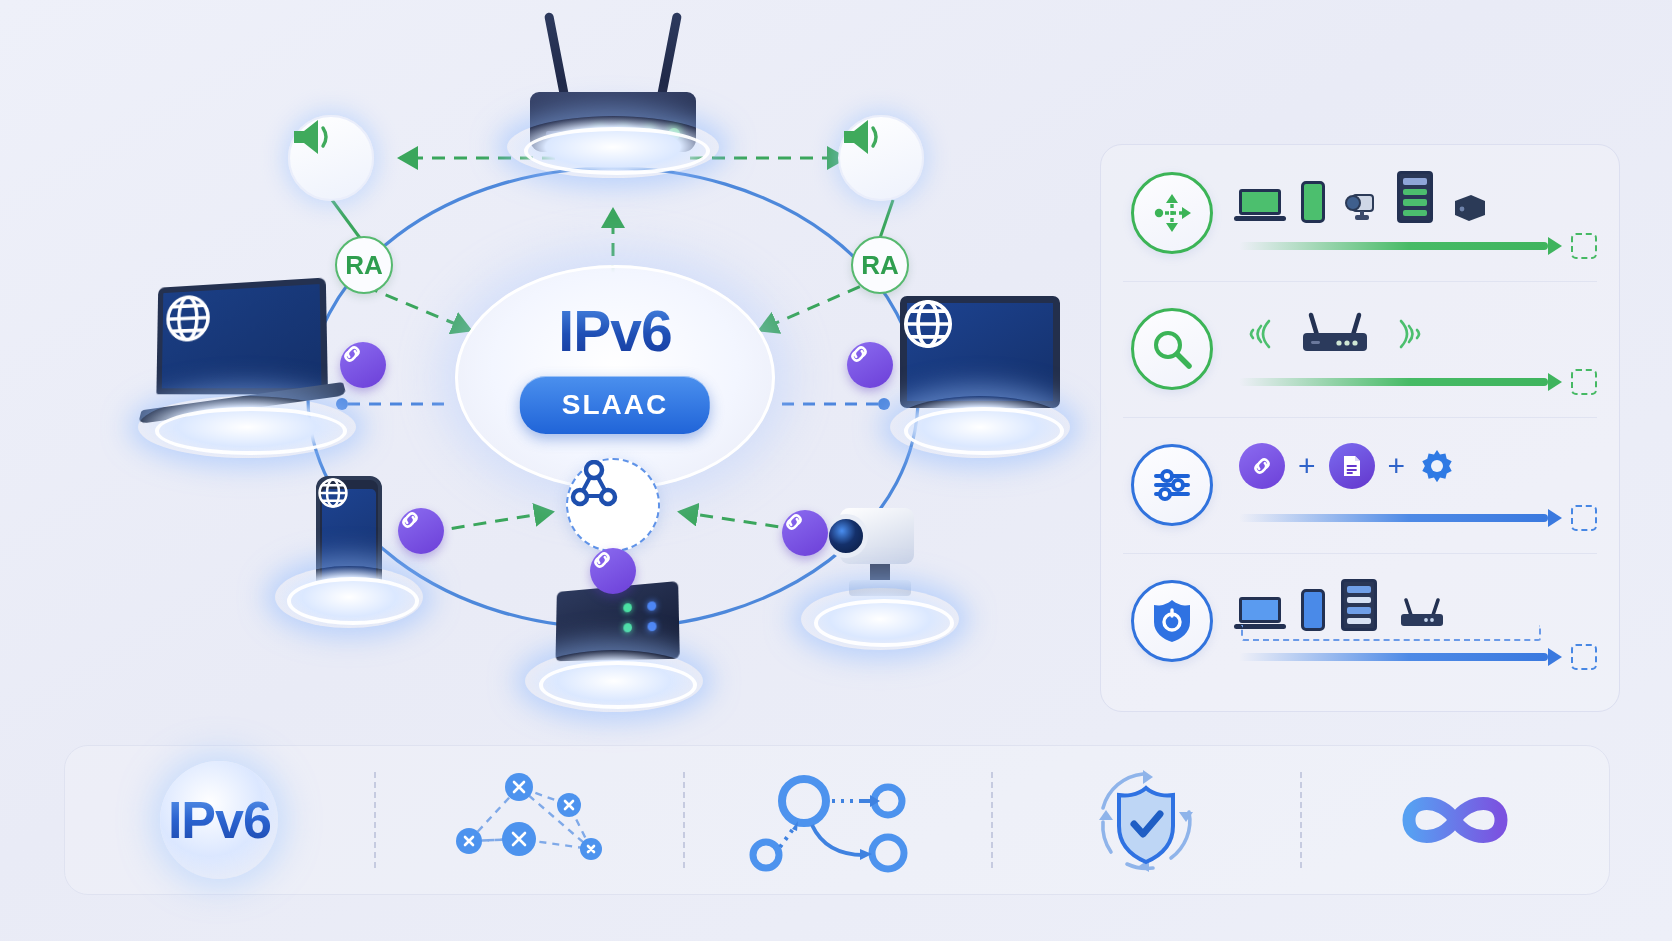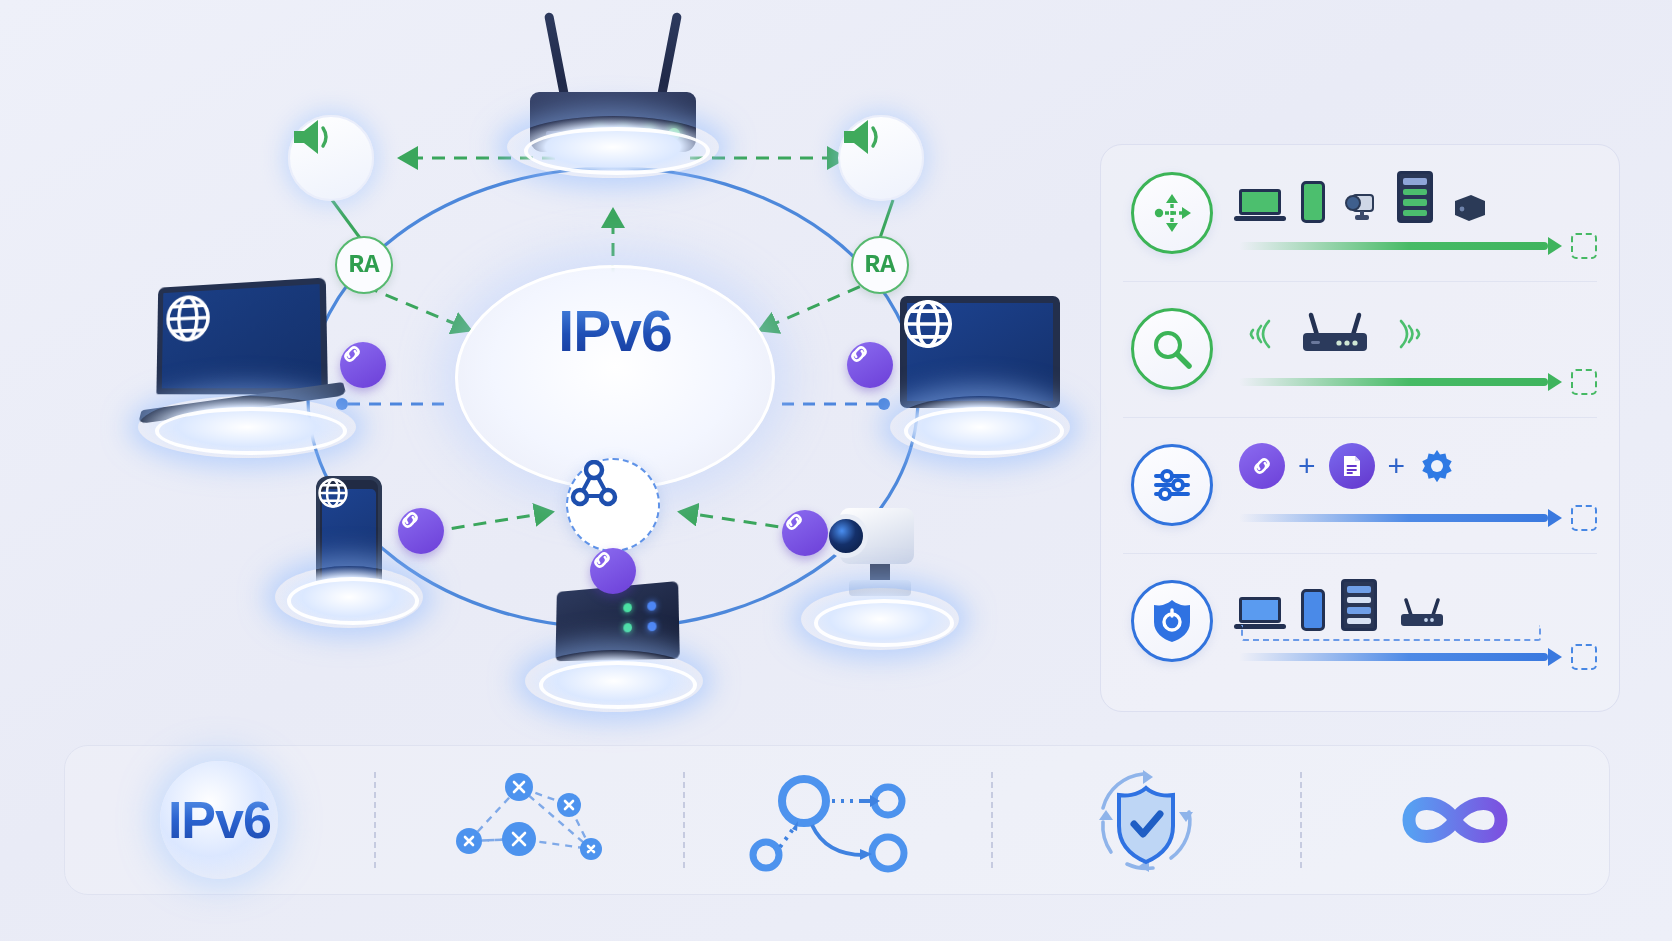--- a/index.html
+++ b/index.html
@@ -92,21 +92,21 @@
      padding:13px 42px;border-radius:26px;
      background:linear-gradient(180deg,#4b90ee,#2064d8);
      color:#fff;font-size:28px;font-weight:700;letter-spacing:2px;
      box-shadow:0 5px 14px rgba(40,95,200,.42), inset 0 1px 0 rgba(255,255,255,.45); }
 
   
   .ra-badge{ position:absolute;width:58px;height:58px;border-radius:50%;
      background:#fbfcff;border:2px solid #56b96f;
      display:flex;align-items:center;justify-content:center;
      color:#2f9e4f;font-size:26px;font-weight:700;
-     box-shadow:0 3px 9px rgba(60,110,90,.18);font-family:Liberation Mono, monospace; }
+     box-shadow:0 3px 9px rgba(60,110,90,.18); }
   .spk-badge{ position:absolute;width:86px;height:86px;border-radius:50%;
      background:linear-gradient(160deg,#ffffff,#eef2fc);
      border:2px solid #eaeefb;
      display:flex;align-items:center;justify-content:center;
      box-shadow:0 0 20px 6px rgba(165,200,255,.45); }
   .link-badge{ position:absolute;width:46px;height:46px;border-radius:50%;
      background:linear-gradient(150deg,#8b6cf0,#6c3fd8);
      display:flex;align-items:center;justify-content:center;
      box-shadow:0 4px 10px rgba(90,55,190,.35); }
   .node-badge{ position:absolute;width:94px;height:94px;border-radius:50%;
@@ -195,20 +195,21 @@
       <path d="M348,404 L452,404" stroke="#4d86dd" stroke-width="3" stroke-dasharray="12 9" fill="none"></path>
       <circle cx="884" cy="404" r="6" fill="#4d86dd"></circle>
       <path d="M878,404 L778,404" stroke="#4d86dd" stroke-width="3" stroke-dasharray="12 9" fill="none"></path>
 
       <path d="M332,200 L360,238" stroke="#3aa65c" stroke-width="3" fill="none"></path>
       <path d="M893,200 L880,238" stroke="#3aa65c" stroke-width="3" fill="none"></path>
     </svg>
 
     <div class="hub-glow">
       <div class="hub-title">IPv6</div>
+      <div class="slaac-pill">SLAAC</div>
     </div>
 
     <div class="node-badge" style="left:566px;top:458px;">
       <svg width="52" height="48" viewBox="0 0 52 48">
         <path d="M26 10 L12 36 M26 10 L40 36 M12 36 L40 36" stroke="#1e4fae" stroke-width="4" fill="none"></path>
         <circle cx="26" cy="10" r="8" fill="#fff" stroke="#1e4fae" stroke-width="4.5"></circle>
         <circle cx="12" cy="37" r="7" fill="#fff" stroke="#1e4fae" stroke-width="4.5"></circle>
         <circle cx="40" cy="37" r="7" fill="#fff" stroke="#1e4fae" stroke-width="4.5"></circle>
       </svg>
     </div>

